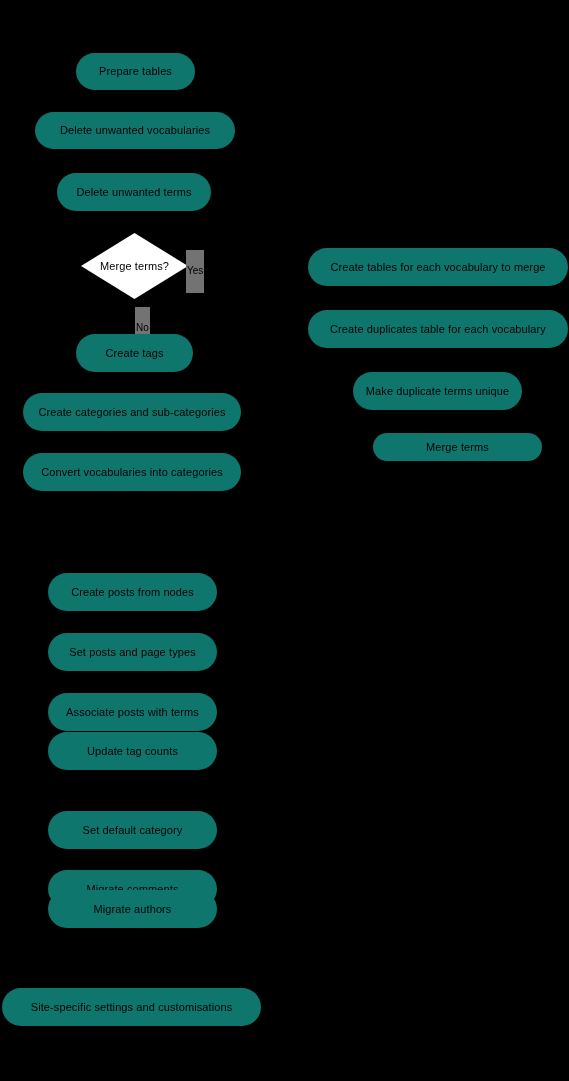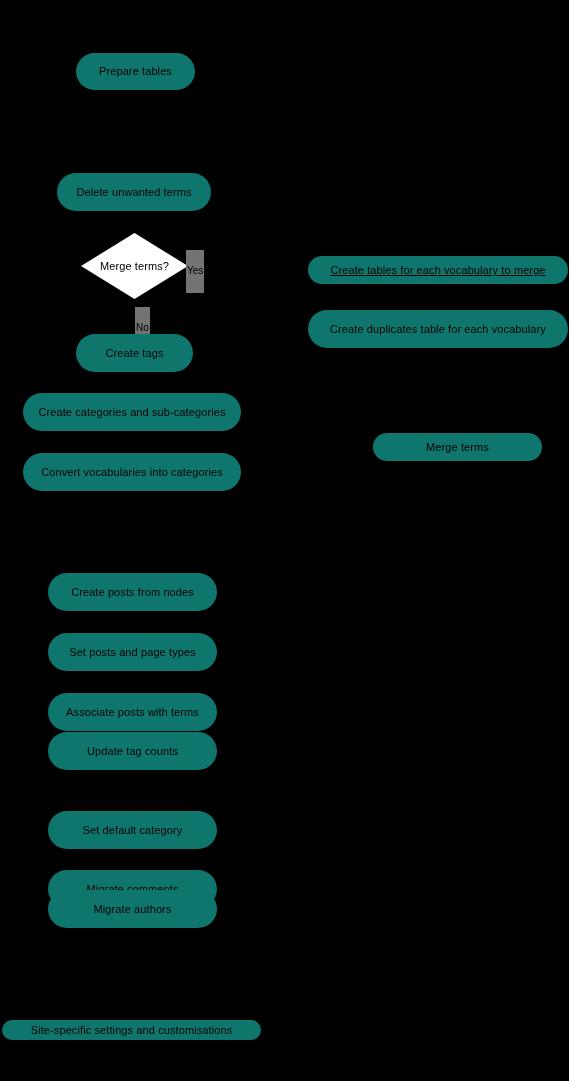--- a/index.html
+++ b/index.html
@@ -61,38 +61,40 @@
     white-space: nowrap;
     user-select: none;
   }
 </style>
 </head>
 <body style="background: rgb(0, 0, 0);">
 
 <div id="canvas" style="background: rgb(0, 0, 0);">
 
   <div class="node" style="left: 76px; top: 53px; width: 119px; height: 37px;">Prepare tables</div>
+  <div class="node" style="left: 35px; top: 112px; width: 200px; height: 37px;">Delete unwanted vocabularies</div>
   <div class="node" style="left: 57px; top: 173px; width: 154px; height: 38px;">Delete unwanted terms</div>
 
   <div class="decision" style="left: 81px; top: 233px; width: 107px; height: 66px; align-items: center;">
     <div class="diamond-shape"></div>
     <span class="decision-text">Merge terms?</span>
   </div>
   <div class="edge-label" style="left: 186px; top: 250px;">Yes</div>
   <div class="edge-label" style="left: 135px; top: 307px;">No</div>
 
   <div class="node" style="left: 76px; top: 334px; width: 117px; height: 38px;">Create tags</div>
   <div class="node" style="left: 23px; top: 393px; width: 218px; height: 38px;">Create categories and sub-categories</div>
   <div class="node" style="left: 23px; top: 453px; width: 218px; height: 38px;">Convert vocabularies into categories</div>
   <div class="node" style="left: 48px; top: 573px; width: 169px; height: 38px;">Create posts from nodes</div>
   <div class="node" style="left: 48px; top: 633px; width: 169px; height: 38px;">Set posts and page types</div>
   <div class="node" style="left: 48px; top: 693px; width: 169px; height: 38px;">Associate posts with terms</div>
   <div class="node" style="left: 48px; top: 732px; width: 169px; height: 38px;">Update tag counts</div>
   <div class="node" style="left: 48px; top: 811px; width: 169px; height: 38px;">Set default category</div>
   <div class="node" style="left: 48px; top: 870px; width: 169px; height: 38px;">Migrate comments</div>
   <div class="node" style="left: 48px; top: 890px; width: 169px; height: 38px;">Migrate authors</div>
-  <div class="node" style="left: 2px; top: 1020px; width: 259px; height: 20px;">Site-specific settings and customisations</div>
+  <div class="node" style="left: 2px; top: 988px; width: 259px; height: 38px;">Site-specific settings and customisations</div>
 
-  <div class="node" style="left: 308px; top: 256px; width: 260px; height: 28px; text-decoration: underline;">Create tables for each vocabulary to merge</div>
+  <div class="node" style="left: 308px; top: 248px; width: 260px; height: 38px;">Create tables for each vocabulary to merge</div>
   <div class="node" style="left: 308px; top: 310px; width: 260px; height: 38px;">Create duplicates table for each vocabulary</div>
+  <div class="node" style="left: 353px; top: 372px; width: 169px; height: 38px;">Make duplicate terms unique</div>
   <div class="node" style="left: 373px; top: 433px; width: 169px; height: 28px;">Merge terms</div>
 
 </div>
 
 </body></html>

